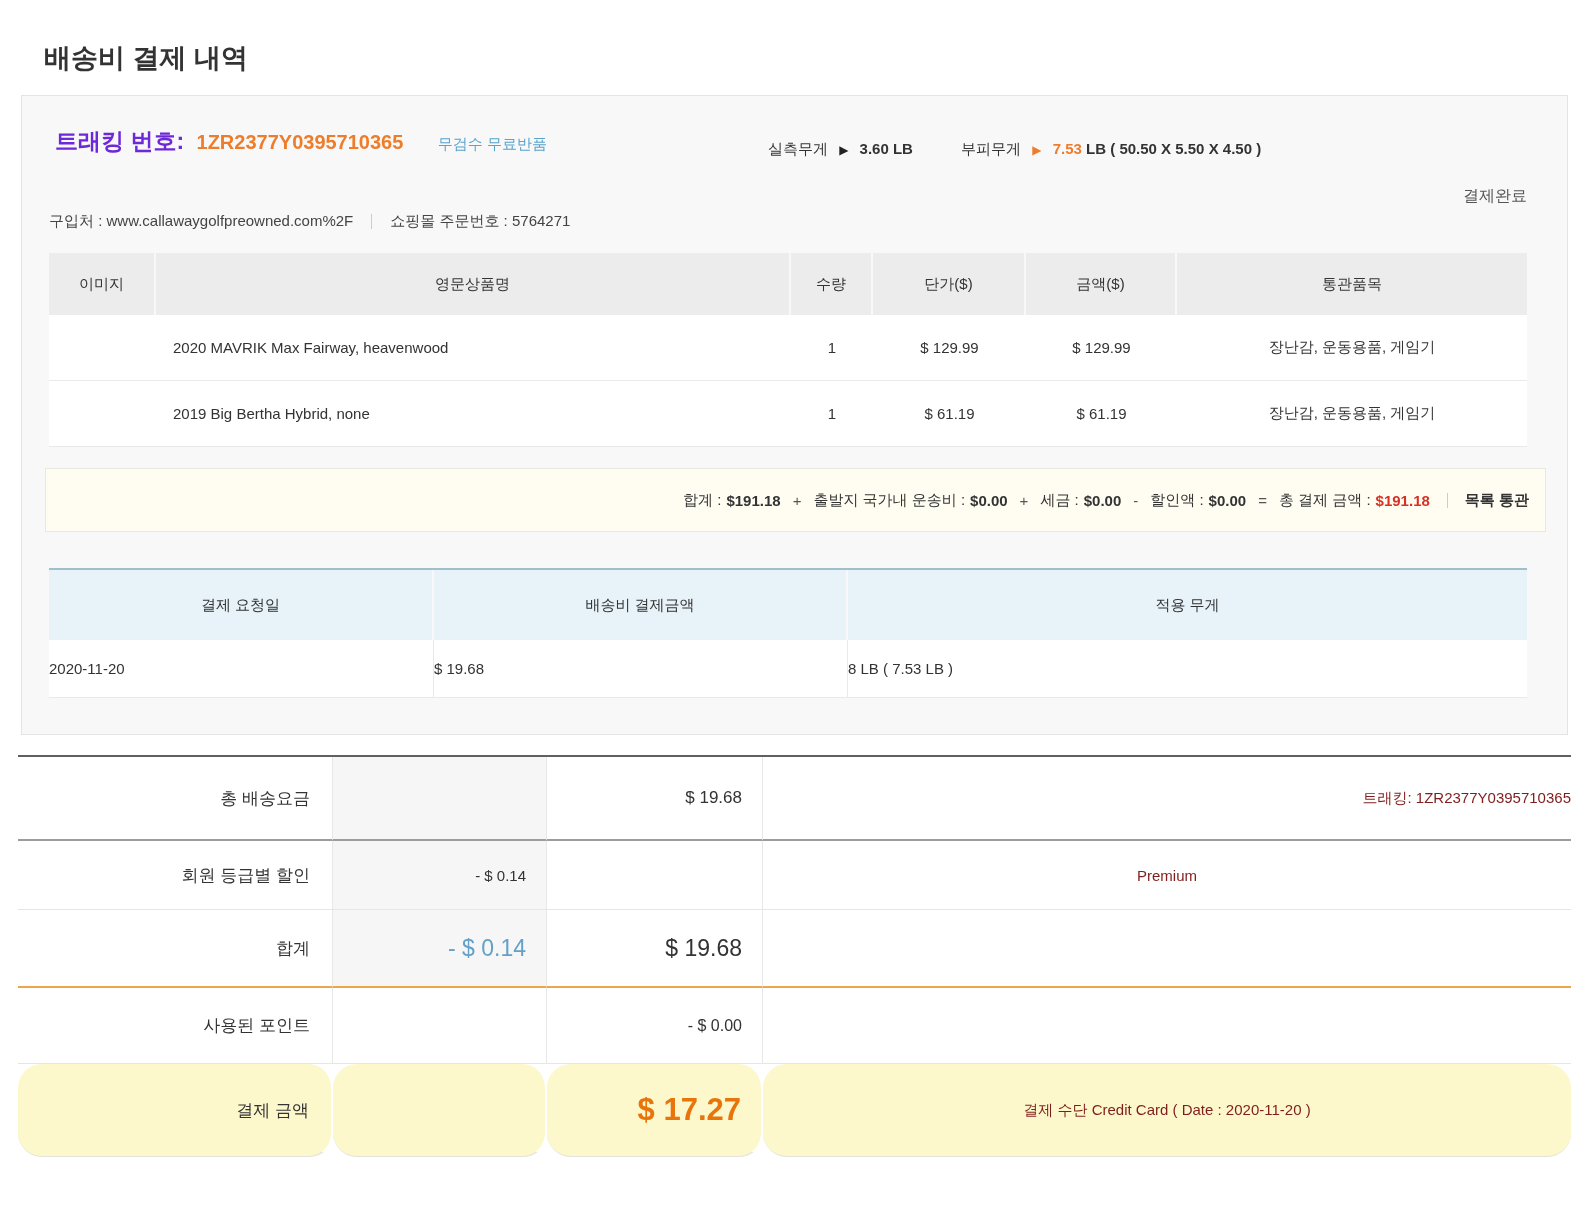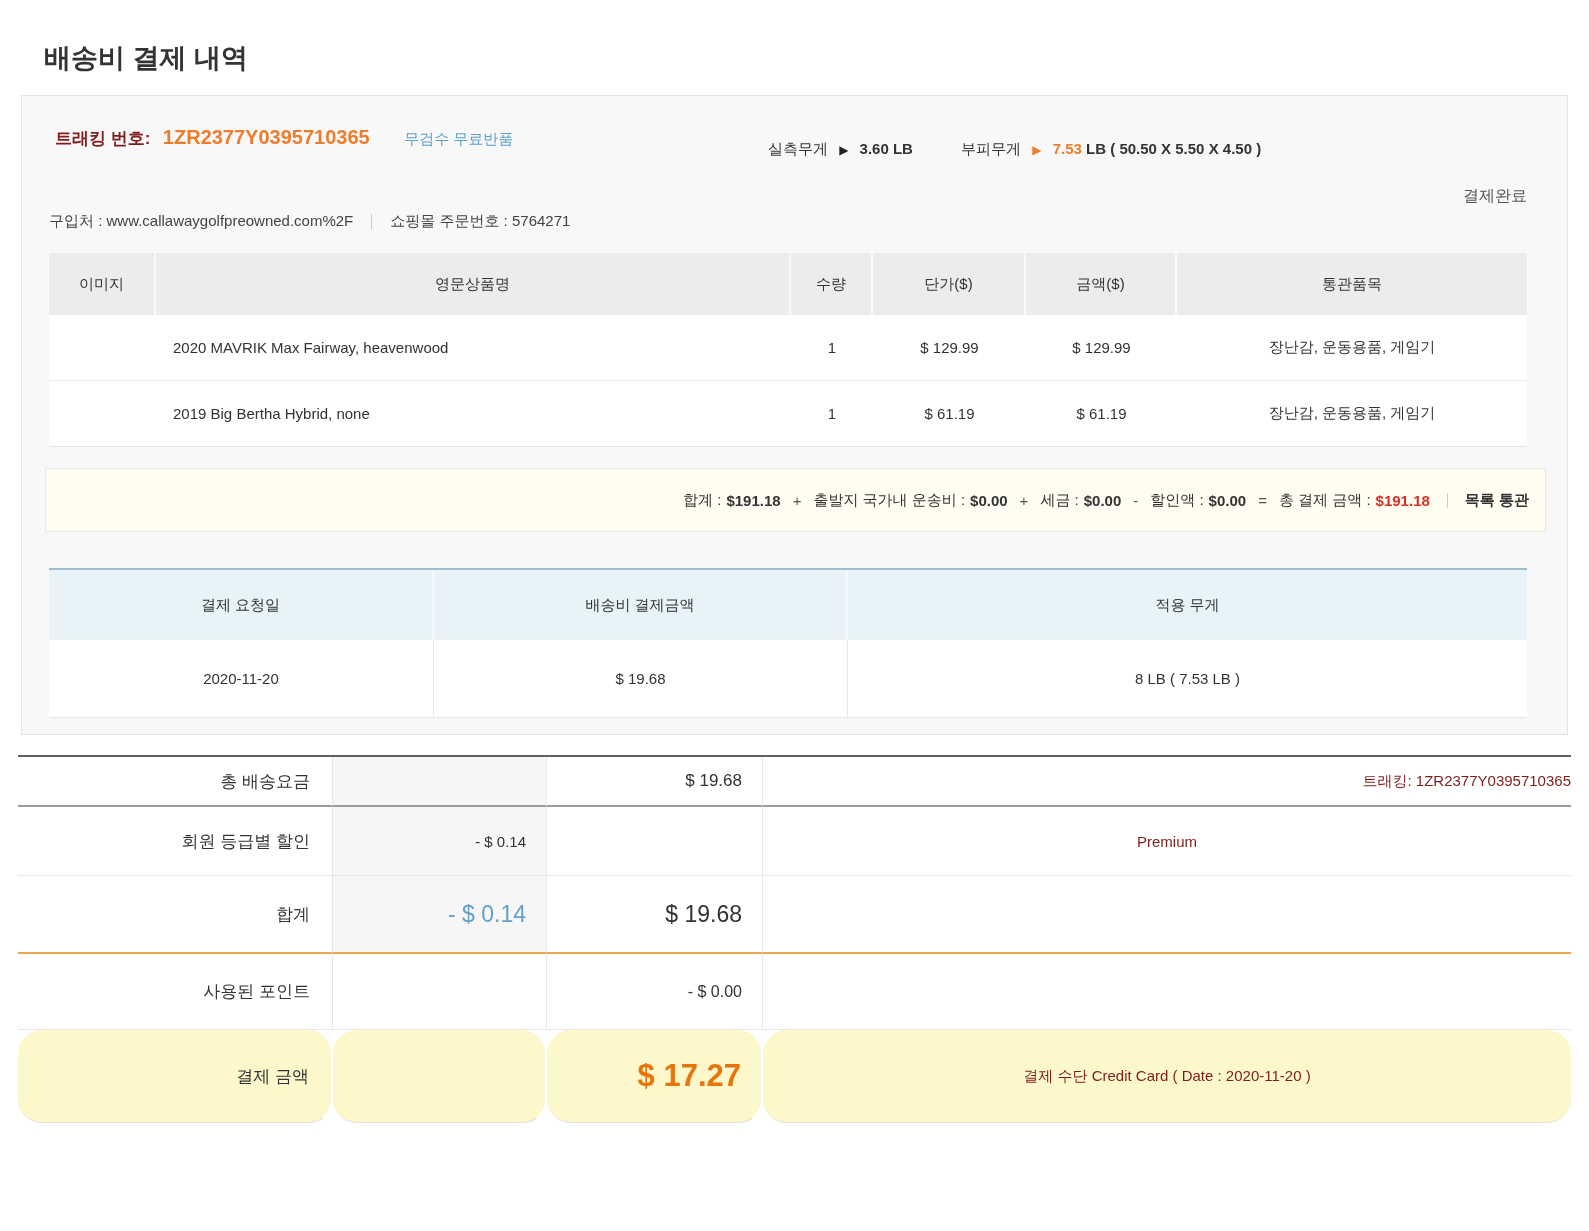--- a/index.html
+++ b/index.html
@@ -12,21 +12,21 @@
   .page-title {
     position:absolute; left:28px; top:24px; margin:16px;
     font-size:27px; font-weight:700; color:#333;
   }
   
   .card {
     position:absolute; left:21px; top:95px; width:1547px; height:640px;
     background:#f8f8f9; border:1px solid #e4e4e4;
   }
   .tracking-line { position:absolute; left:33px; top:30px; white-space:nowrap; }
-  .tracking-label { font-size:17px; font-weight:700; color:#7f1d1d; }
+  .tracking-label { font-size:23px; font-weight:700; color:#6d28d9; }
   .tracking-number { font-size:20px; font-weight:700; color:#ee7d2b; margin-left:8px; }
   .free-return-link { font-size:15px; color:#5aa3cb; margin-left:30px; cursor:pointer; }
   .weights { position:absolute; left:746px; top:44px; font-size:15px; white-space:nowrap; }
   .w-group { margin-right:0; }
   .w-group + .w-group { margin-left:44px; }
   .tri { font-size:12px; margin:0 7px; color:#222; }
   .tri.orange { color:#ee7d2b; }
   .w-val { font-weight:700; }
   .orange-text { color:#ee7d2b; font-weight:700; }
   .status { position:absolute; right:40px; top:90px; font-size:16px; color:#555; }
@@ -60,34 +60,34 @@
   .customs-clearance { font-weight:700; color:#333; }
   
   .payment-wrap { position:absolute; left:27px; top:472px; width:1478px; }
   table.payment { width:100%; border-collapse:separate; border-spacing:0; table-layout:fixed; border-top:2px solid #9fc0cb; }
   table.payment th {
     background:#e7f3f8; height:70px; font-weight:400; font-size:15px; color:#333;
     text-align:center; padding:0;
   }
   table.payment th:not(:last-child) { border-right:2px solid #f8f8f9; }
   table.payment td {
-    background:#ffffff; height:78px; text-align:center; font-size:15px; color:#333;
+    background:#ffffff; height:58px; font-size:15px; color:#333;
     border-bottom:1px solid #e9e9e9; padding:0;
   }
   table.payment td:not(:last-child) { border-right:1px solid #e9e9e9; }
   
   .bottom-wrap { position:absolute; left:18px; top:755px; width:1553px; }
   table.bottom { width:100%; border-collapse:separate; border-spacing:0; table-layout:fixed; border-top:2px solid #606060; }
   table.bottom td { padding:0; background:#fff; }
   table.bottom td:not(:last-child) { border-right:1px solid #e8e8e8; }
   .c1 { text-align:right; padding-right:22px !important; font-size:17px; color:#333; }
   .c2 { text-align:right; padding-right:20px !important; font-size:15px; color:#333; }
   .c3 { text-align:right; padding-right:20px !important; font-size:16px; color:#333; }
   .c4 { text-align:center; font-size:15px; color:#7f1d1d; }
-  tr.r1 td { height:50px; border-bottom:2px solid #9c9c9c;text-align:right; }
+  tr.r1 td { height:84px; border-bottom:2px solid #9c9c9c;text-align:right; }
   tr.r2 td { height:69px; border-bottom:1px solid #e6e6e6; }
   tr.r3 td { height:69px; border-bottom:2px solid #b3b3b3; }
   tr.r4 td { height:78px; border-bottom:2px solid #eda54a; }
   tr.r5 td { height:76px; border-bottom:1px solid #e6e6e6; }
   tr.r6 td { height:93px; border-bottom:1px solid #e3e3da; background:#fcf8cc;border-radius:24px; }
   tr.r6 td:not(:last-child) { border-right:2px solid #ffffff; }
   tr.r1 .c2, tr.r2 .c2, tr.r3 .c2, tr.r4 .c2 { background:#f6f6f6; }
   tr.r1 .c3 { font-size:17px; }
   tr.r4 .c2 { font-size:23px; color:#64a0c8; }
   tr.r4 .c3 { font-size:23px; color:#333; }

